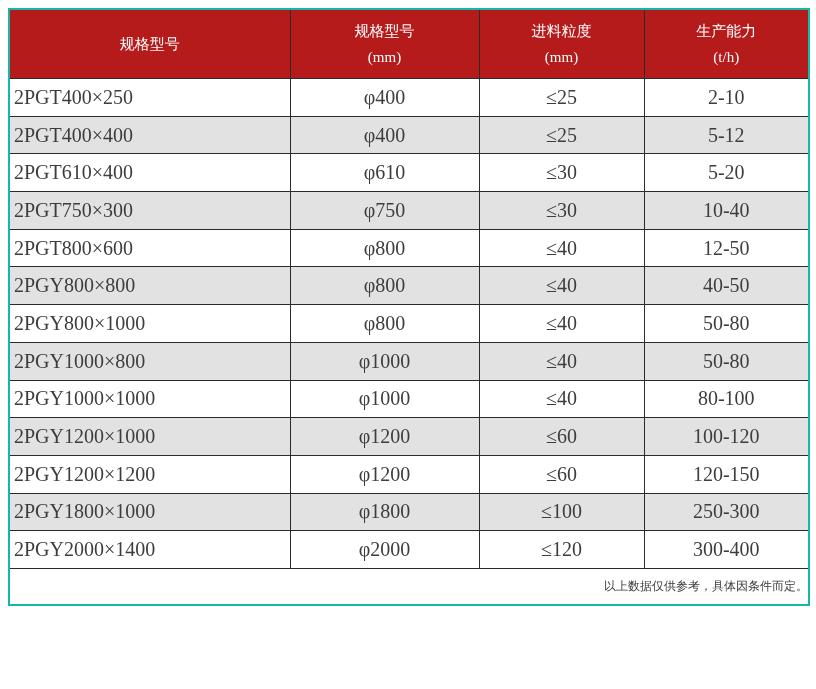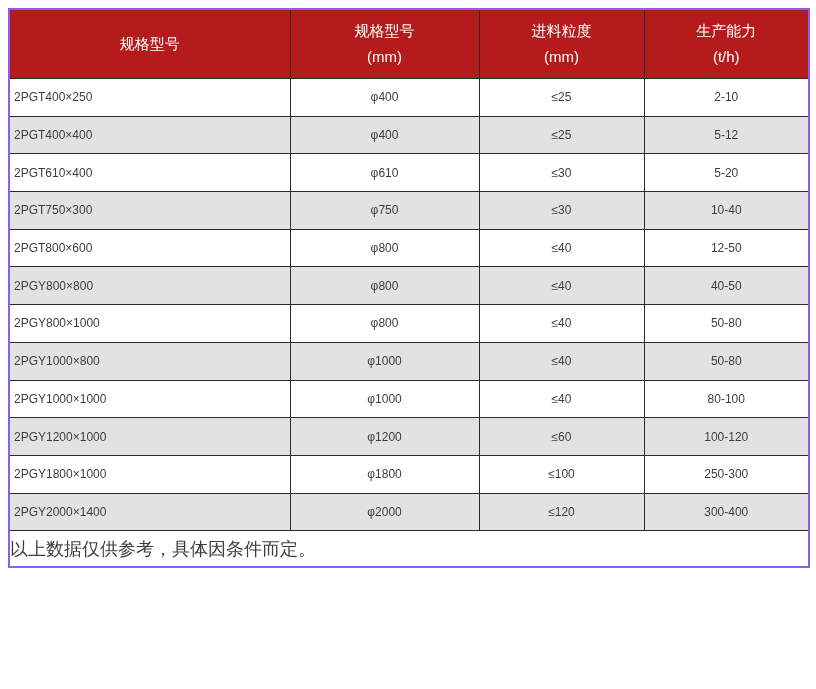--- a/index.html
+++ b/index.html
@@ -13,21 +13,22 @@
   .page {
     position: absolute;
     left: 8px;
     top: 8px;
     width: 800px;
   }
   table.spec-table {
     width: 800px;
     border-collapse: collapse;
     table-layout: fixed;
-    border: 2px solid #8b5cf6;
+    border: 2px solid #14b8a6;
+    font-family: Liberation Serif, serif;
   }
   .spec-table th,
   .spec-table td {
     border: 1px solid #2b2b2b;
     margin: 0;
     overflow: hidden;
   }
   
   col.c-model   { width: 281px; }
   col.c-roller  { width: 189px; }
@@ -42,40 +43,40 @@
     height: 68px;
     text-align: center;
     vertical-align: middle;
     padding: 0;
   }
   thead .hdr-line {
     line-height: 26px;
   }
   tbody td {
     height: 36.7px;
-    font-size: 12px;
+    font-size: 20px;
     color: #3d3d3d;
     text-align: center;
     vertical-align: middle;
     padding: 0;
     background: #ffffff;
   }
   tbody tr:nth-child(even) td {
     background: #e2e2e2;
   }
   tbody td.col-model {
     text-align: left;
     padding-left: 4px;
   }
   tfoot td {
     height: 35px;
     background: #ffffff;
     color: #3d3d3d;
-    font-size: 18px;
-    text-align: left;
+    font-size: 12px;
+    text-align: right;
     vertical-align: middle;
     padding: 0;
   }
 </style>
 </head>
 <body>
 
 <div class="page">
   <table class="spec-table">
     <colgroup>
@@ -158,20 +159,26 @@
           <td>≤40</td>
           <td>80-100</td>
         </tr>
         <tr>
           <td class="col-model">2PGY1200×1000</td>
           <td>φ1200</td>
           <td>≤60</td>
           <td>100-120</td>
         </tr>
         <tr>
+          <td class="col-model">2PGY1200×1200</td>
+          <td>φ1200</td>
+          <td>≤60</td>
+          <td>120-150</td>
+        </tr>
+        <tr>
           <td class="col-model">2PGY1800×1000</td>
           <td>φ1800</td>
           <td>≤100</td>
           <td>250-300</td>
         </tr>
         <tr>
           <td class="col-model">2PGY2000×1400</td>
           <td>φ2000</td>
           <td>≤120</td>
           <td>300-400</td>

